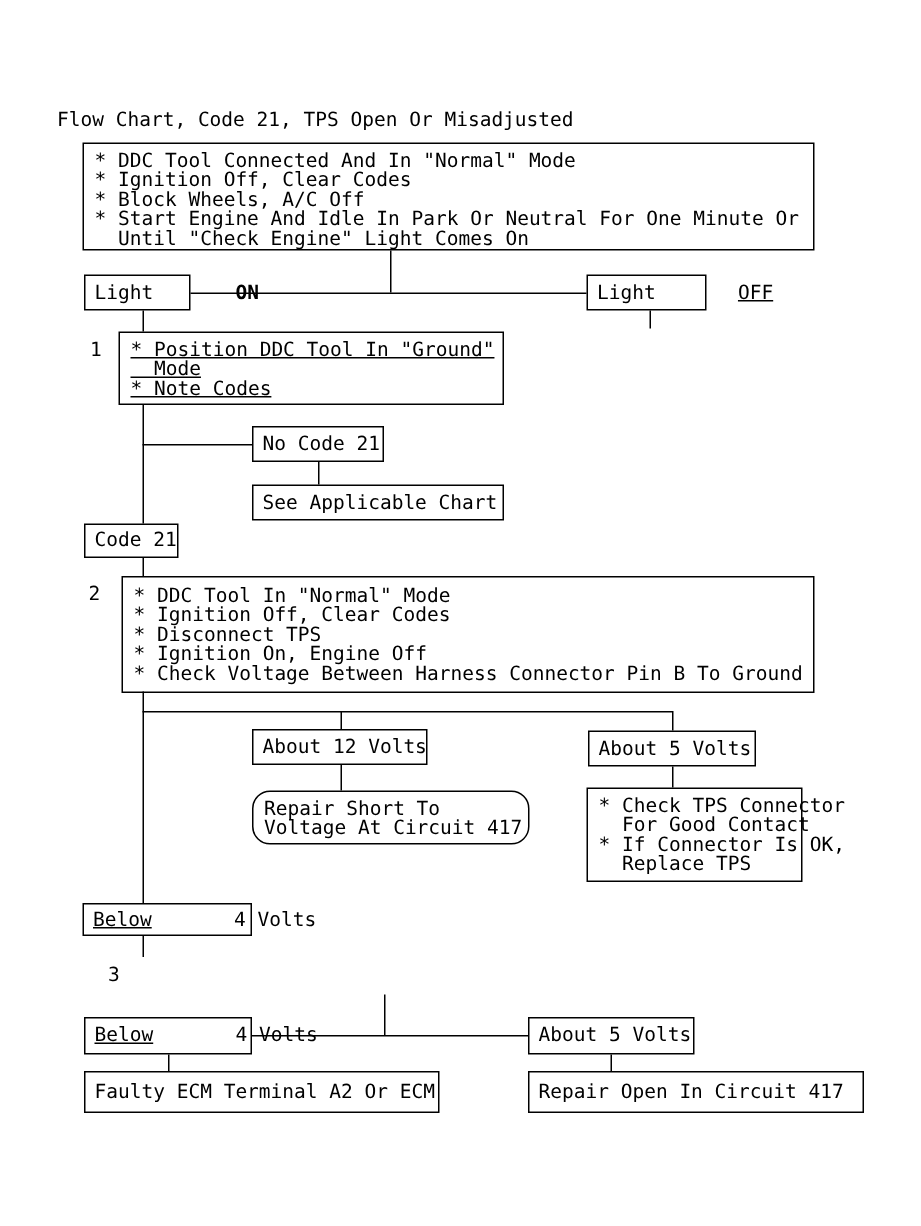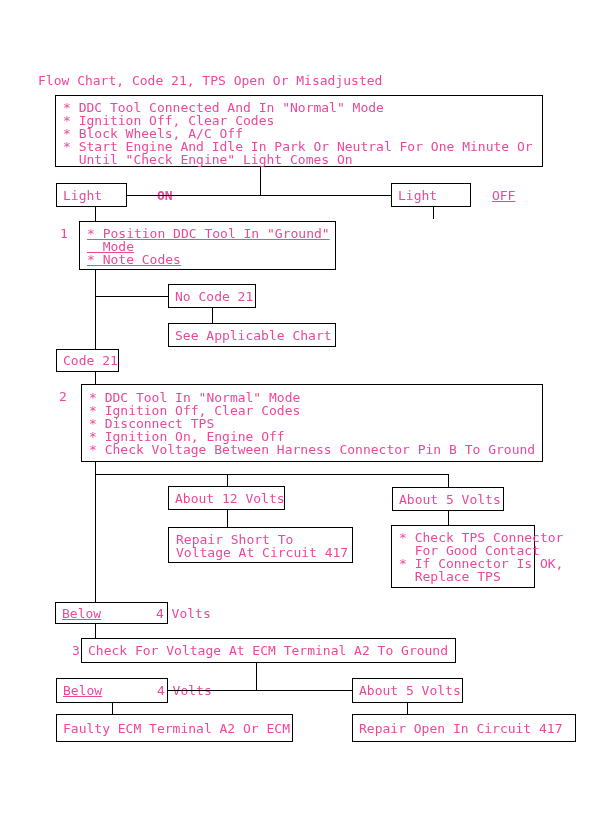--- a/index.html
+++ b/index.html
@@ -1,21 +1,21 @@
 <!DOCTYPE html>
 <html><head>
 <meta charset="utf-8">
 <style>
   html,body{margin:0;padding:0;background:#ffffff;}
   .page{
     position:relative;
     width:614px;height:817px;
     background:#ffffff;
     font-family:"DejaVu Sans Mono","Liberation Mono",monospace;
-    font-size:13px;line-height:13px;color:#ec4899;
+    font-size:13px;line-height:13px;color:#000000;
     overflow:hidden;
   }
   .title{
     position:absolute;left:38px;top:74px;
     white-space:pre;
   }
   .box{
     position:absolute;box-sizing:border-box;
     border:1px solid #000000;background:#ffffff;
     white-space:pre;
@@ -64,31 +64,30 @@
   <div class="box multi" style="left:81px;top:384px;width:462px;height:78px;padding-top:6px;"><span>* DDC Tool In "Normal" Mode
 * Ignition Off, Clear Codes
 * Disconnect TPS
 * Ignition On, Engine Off
 * Check Voltage Between Harness Connector Pin B To Ground</span></div>
 
   <div class="box single" style="left:168px;top:486px;width:117px;height:24px;text-align:right;"><span>About 12 Volts</span></div>
 
   <div class="box single" style="left:392px;top:487px;width:112px;height:24px;"><span>About 5 Volts</span></div>
 
-  <div class="box multi" style="left:168px;top:527px;width:185px;height:36px;"><span>Repair Short To
+  <div class="box multi" style="left:168px;top:527px;width:185px;height:36px;border-radius:12px;"><span>Repair Short To
 Voltage At Circuit 417</span></div>
 
   <div class="box multi" style="left:391px;top:525px;width:144px;height:63px;"><span>* Check TPS Connector
   For Good Contact
 * If Connector Is OK,
   Replace TPS</span></div>
 
   <div class="box single" style="left:55px;top:602px;width:113px;height:22px;"><span class="u">Below</span><span> 4 Volts</span></div>
 
-  <div class="box single" style="left:81px;top:638px;width:375px;height:25px;"><span>Check For Voltage At ECM Terminal A2 To Ground</span></div>
 
   <div class="box single" style="left:56px;top:678px;width:112px;height:25px;"><span class="u">Below</span><span> 4 Volts</span></div>
 
   <div class="box single" style="left:352px;top:678px;width:111px;height:25px;"><span>About 5 Volts</span></div>
 
   <div class="box single" style="left:56px;top:714px;width:237px;height:28px;"><span>Faulty ECM Terminal A2 Or ECM</span></div>
 
   <div class="box single" style="left:352px;top:714px;width:224px;height:28px;"><span>Repair Open In Circuit 417</span></div>
 
   <div class="vline" style="left:260px;top:167px;height:28px;"></div>

